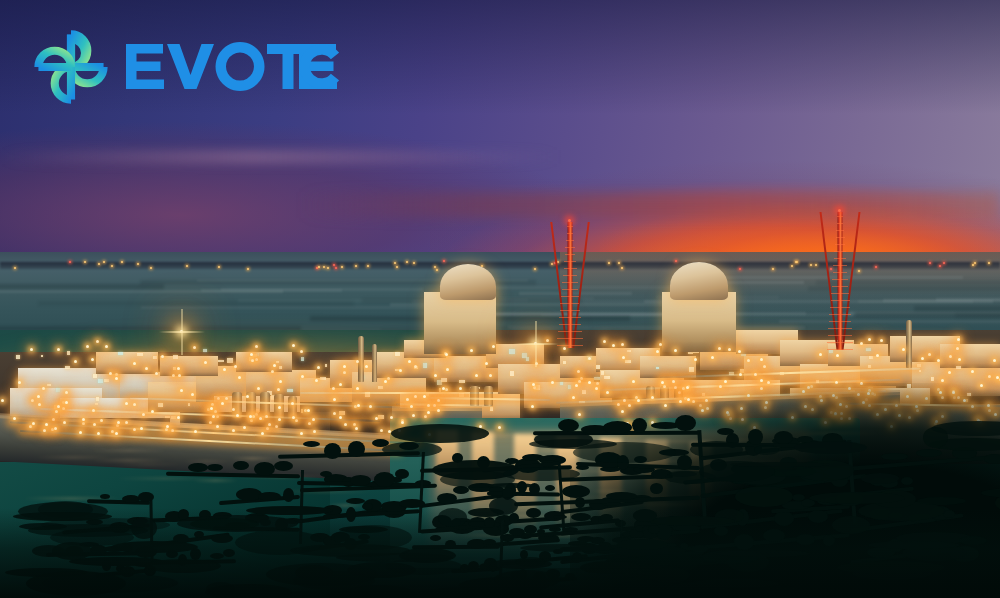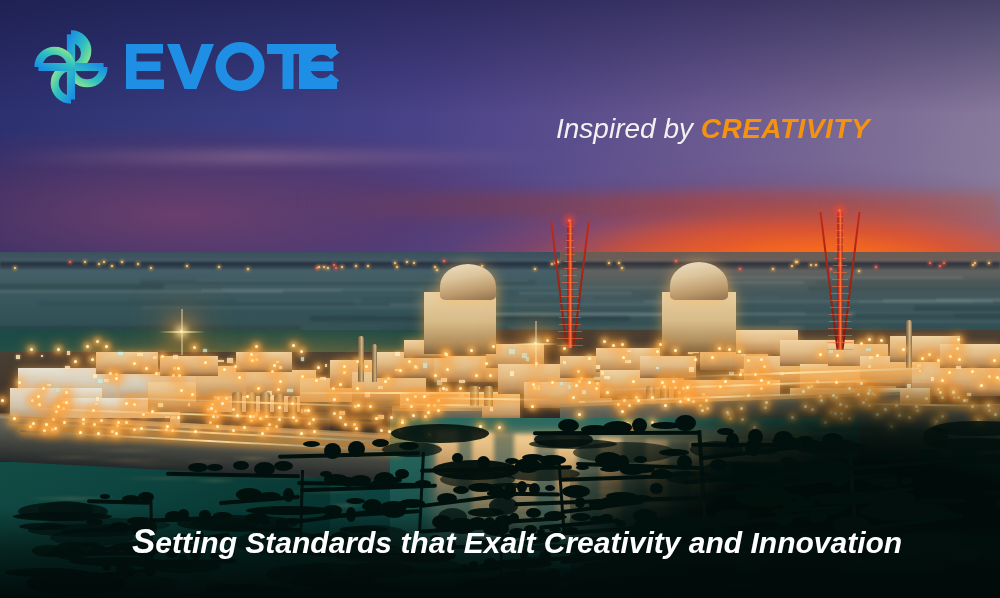--- a/index.html
+++ b/index.html
@@ -1464,22 +1464,15 @@
 
           <path d="M300 6 h1 z"></path>
           <path d="M352 6 h74 v19 h-53 v16 h48 v19 h-48 v17 h55 v19 h-76 z" transform="translate(-2,0)"></path>
         </g>
 
         <path d="M426 30 a34 34 0 1 0 0 42" fill="none" stroke="#1f8fe6" stroke-width="21" transform="translate(-4,0)"></path>
       </svg>
     </div>
   </div>
 
-  <div class="tagline-top">
-    <span class="plain">Inspired by</span>
-    <span class="accent">CREATIVITY</span>
-  </div>
-
-  <div class="tagline-bottom">
-    <span class="big">S</span><span>etting Standards that Exalt Creativity and Innovation</span>
-  </div>
+
 
 </div>
 
 </body></html>

